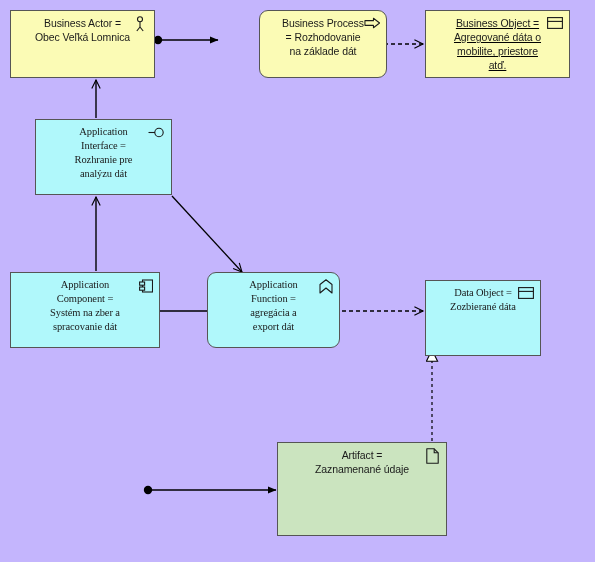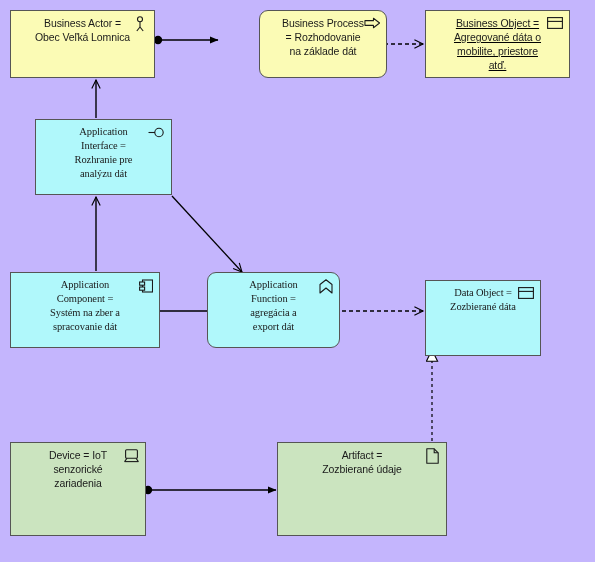--- a/index.html
+++ b/index.html
@@ -195,37 +195,25 @@
     <span class="badge" style="top:6px; right:6px; width:16px; height:12px;">
       <svg viewBox="0 0 16 12" width="16" height="12">
         <rect x="0.6" y="0.6" width="14.8" height="10.8" fill="none" stroke="#1a1a1a" stroke-width="1.1"></rect>
         <line x1="0.6" y1="4.4" x2="15.4" y2="4.4" stroke="#1a1a1a" stroke-width="1.1"></line>
       </svg>
     </span>
     <span class="label">Data Object =
 Zozbierané dáta</span>
   </div>
 
-  <div class="node technology" style="left:10px; top:442px; width:136px; height:94px;">
-    <span class="badge" style="top:6px; right:6px; width:15px; height:14px;">
-      <svg viewBox="0 0 15 14" width="15" height="14">
-        <rect x="1.6" y="0.8" width="11.8" height="8.4" rx="1" fill="none" stroke="#1a1a1a" stroke-width="1.1"></rect>
-        <path d="M0.6,12.6 L14.4,12.6" stroke="#1a1a1a" stroke-width="1.1"></path>
-        <path d="M3,9.2 L0.6,12.6 M12,9.2 L14.4,12.6" stroke="#1a1a1a" stroke-width="1.1"></path>
-      </svg>
-    </span>
-    <span class="label">Device = IoT
-senzorické
-zariadenia</span>
-  </div>
 
   <div class="node technology" style="left:277px; top:442px; width:170px; height:94px;">
     <span class="badge" style="top:5px; right:7px; width:13px; height:16px;">
       <svg viewBox="0 0 13 16" width="13" height="16">
         <path d="M0.8,0.8 L8.2,0.8 L12.2,4.8 L12.2,15.2 L0.8,15.2 z" fill="none" stroke="#1a1a1a" stroke-width="1.1" stroke-linejoin="round"></path>
         <path d="M8.2,0.8 L8.2,4.8 L12.2,4.8" fill="none" stroke="#1a1a1a" stroke-width="1.1"></path>
       </svg>
     </span>
     <span class="label">Artifact =
-Zozbierané údaje</span>
+Zaznamenané údaje</span>
   </div>
 
 </div>
 
 </body></html>

